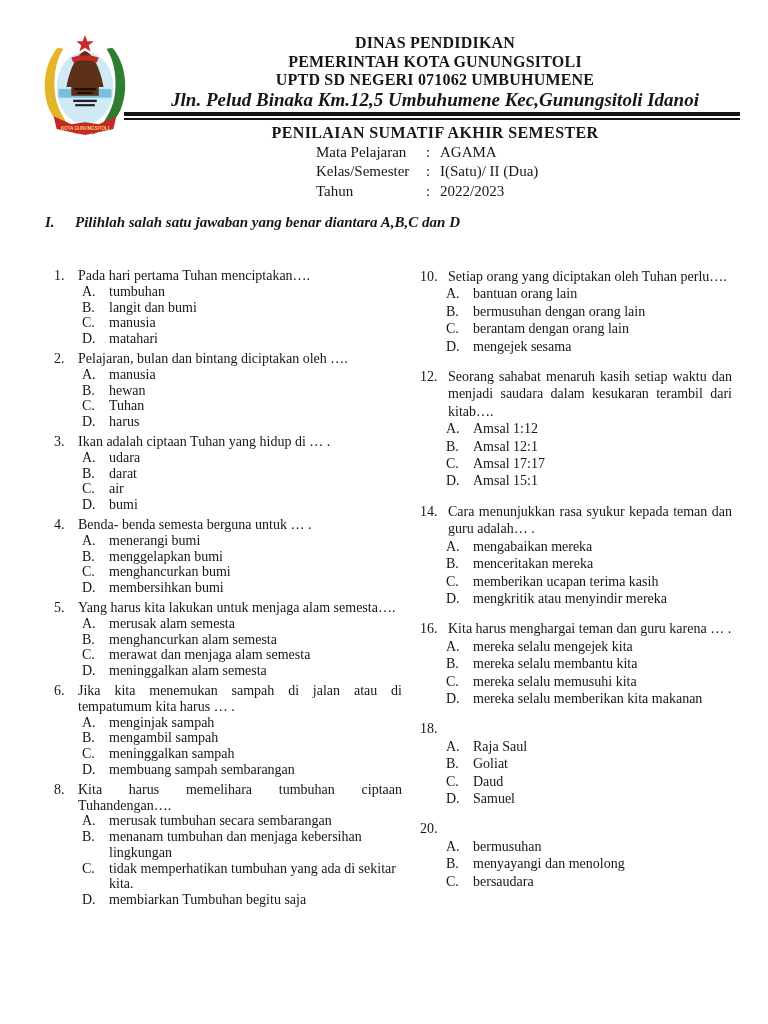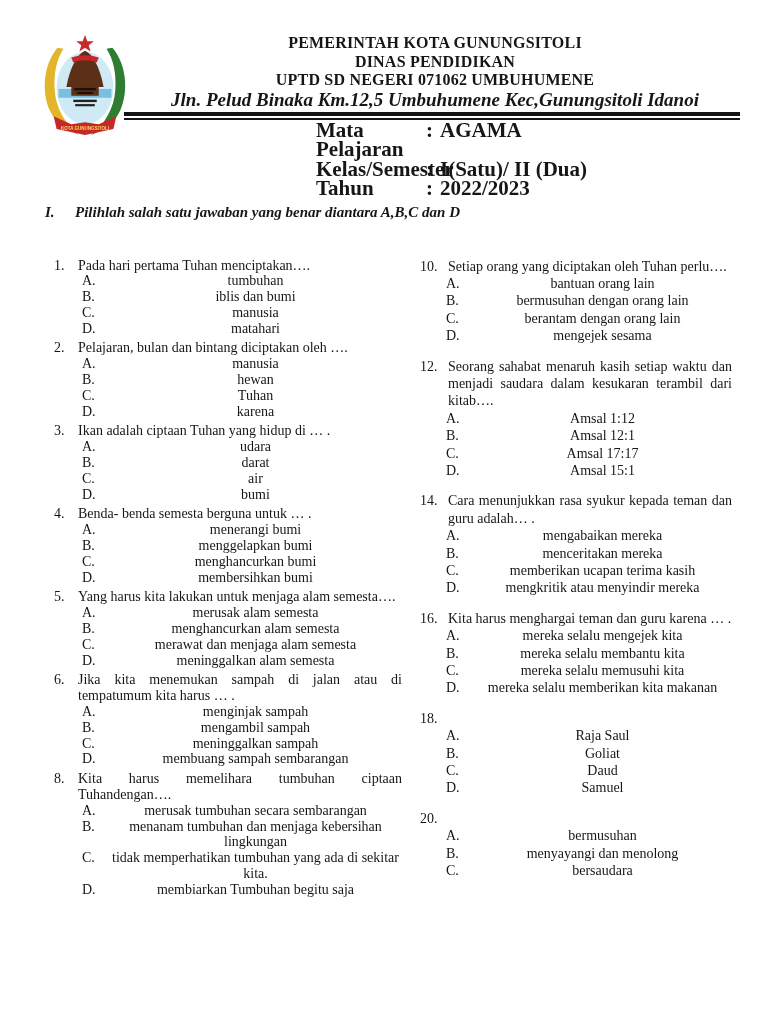--- a/index.html
+++ b/index.html
@@ -45,21 +45,21 @@
   }
   
   .exam-head { margin-left: 128px; width: 614px; text-align: center; }
   .exam-title {
     font-size: 16px;
     font-weight: bold;
     letter-spacing: 0.4px;
     margin-top: 3px;
     line-height: 19px;
   }
-  .meta { margin: 1px 0 4px 188px; text-align: left; font-weight: bold; font-size: 21px; }
+  .meta { margin: 1px 0 12px 188px; text-align: left; font-weight: normal; font-size: 15px; }
   .meta-row { display: flex; line-height: 19.5px; }
   .meta-label { width: 110px; }
   .meta-colon { width: 14px; }
   
   .instruction {
     display: flex;
     margin: 2px 0 0 45px;
     font-weight: bold;
     font-style: italic;
     font-size: 15px;
@@ -78,21 +78,21 @@
   .col-left  .q { margin-bottom: 4px; }
   .col-right .q { margin-bottom: 13px; }
   .q-head { display: flex; }
   .q-num { flex: none; width: 24px; }
   .col-right .q-num { width: 28px; }
   .col-right .q.wide .q-num { width: 52px; }
   .q-text { flex: 1; text-align: justify; }
   .opt { display: flex; margin-left: 28px; }
   .col-right .opt { margin-left: 26px; }
   .opt-letter { flex: none; width: 27px; }
-  .opt-text { flex: 1; text-align: center; }
+  .opt-text { flex: 1; }
 </style>
 </head>
 <body>
 
 <div class="page">
 
   <div class="header">
     <svg class="logo" viewBox="0 0 96 106" xmlns="http://www.w3.org/2000/svg">
 
       <polygon points="48,1 50.4,7.2 57,7.4 51.8,11.4 53.7,17.8 48,14 42.3,17.8 44.2,11.4 39,7.4 45.6,7.2" fill="#c62a2a"></polygon>
@@ -110,29 +110,30 @@
       <rect x="36" y="67" width="24" height="2.4" fill="#222222"></rect>
       <rect x="38" y="71.5" width="20" height="2.2" fill="#222222"></rect>
 
       <path d="M34,24 Q48,19 62,24 L60,29 Q48,24.5 36,29 Z" fill="#c62828"></path>
 
       <path d="M16,84 L34,92 L48,90 L62,92 L80,84 L77,97 L48,103 L19,97 Z" fill="#c62828"></path>
       <text x="48" y="97.5" font-size="4.6" font-weight="bold" text-anchor="middle" font-family="Liberation Sans, sans-serif" fill="#ffd75e">KOTA GUNUNGSITOLI</text>
     </svg>
 
     <div class="header-center">
+      <div class="hline">DINAS PENDIDIKAN</div>
       <div class="hline">PEMERINTAH KOTA GUNUNGSITOLI</div>
-      <div class="hline">DINAS PENDIDIKAN</div>
       <div class="hline">UPTD SD NEGERI 071062 UMBUHUMENE</div>
       <div class="address">Jln. Pelud Binaka Km.12,5 Umbuhumene Kec,Gunungsitoli Idanoi</div>
     </div>
     <div class="double-rule"></div>
   </div>
 
   <div class="exam-head">
+    <div class="exam-title">PENILAIAN SUMATIF AKHIR SEMESTER</div>
     <div class="meta">
       <div class="meta-row">
         <span class="meta-label">Mata Pelajaran</span>
         <span class="meta-colon">:</span>
         <span class="meta-value">AGAMA</span>
       </div>
       <div class="meta-row">
         <span class="meta-label">Kelas/Semester</span>
         <span class="meta-colon">:</span>
         <span class="meta-value">I(Satu)/ II (Dua)</span>
@@ -156,21 +157,21 @@
           <div class="q-head">
             <span class="q-num">1.</span>
             <span class="q-text">Pada hari pertama Tuhan menciptakan….</span>
           </div>
           <div class="opt">
             <span class="opt-letter">A.</span>
             <span class="opt-text">tumbuhan</span>
           </div>
           <div class="opt">
             <span class="opt-letter">B.</span>
-            <span class="opt-text">iblis dan bumi</span>
+            <span class="opt-text">langit dan bumi</span>
           </div>
           <div class="opt">
             <span class="opt-letter">C.</span>
             <span class="opt-text">manusia</span>
           </div>
           <div class="opt">
             <span class="opt-letter">D.</span>
             <span class="opt-text">matahari</span>
           </div>
         </div>
@@ -186,21 +187,21 @@
           <div class="opt">
             <span class="opt-letter">B.</span>
             <span class="opt-text">hewan</span>
           </div>
           <div class="opt">
             <span class="opt-letter">C.</span>
             <span class="opt-text">Tuhan</span>
           </div>
           <div class="opt">
             <span class="opt-letter">D.</span>
-            <span class="opt-text">karena</span>
+            <span class="opt-text">harus</span>
           </div>
         </div>
         <div class="q">
           <div class="q-head">
             <span class="q-num">3.</span>
             <span class="q-text">Ikan adalah ciptaan Tuhan yang hidup di … .</span>
           </div>
           <div class="opt">
             <span class="opt-letter">A.</span>
             <span class="opt-text">udara</span>

